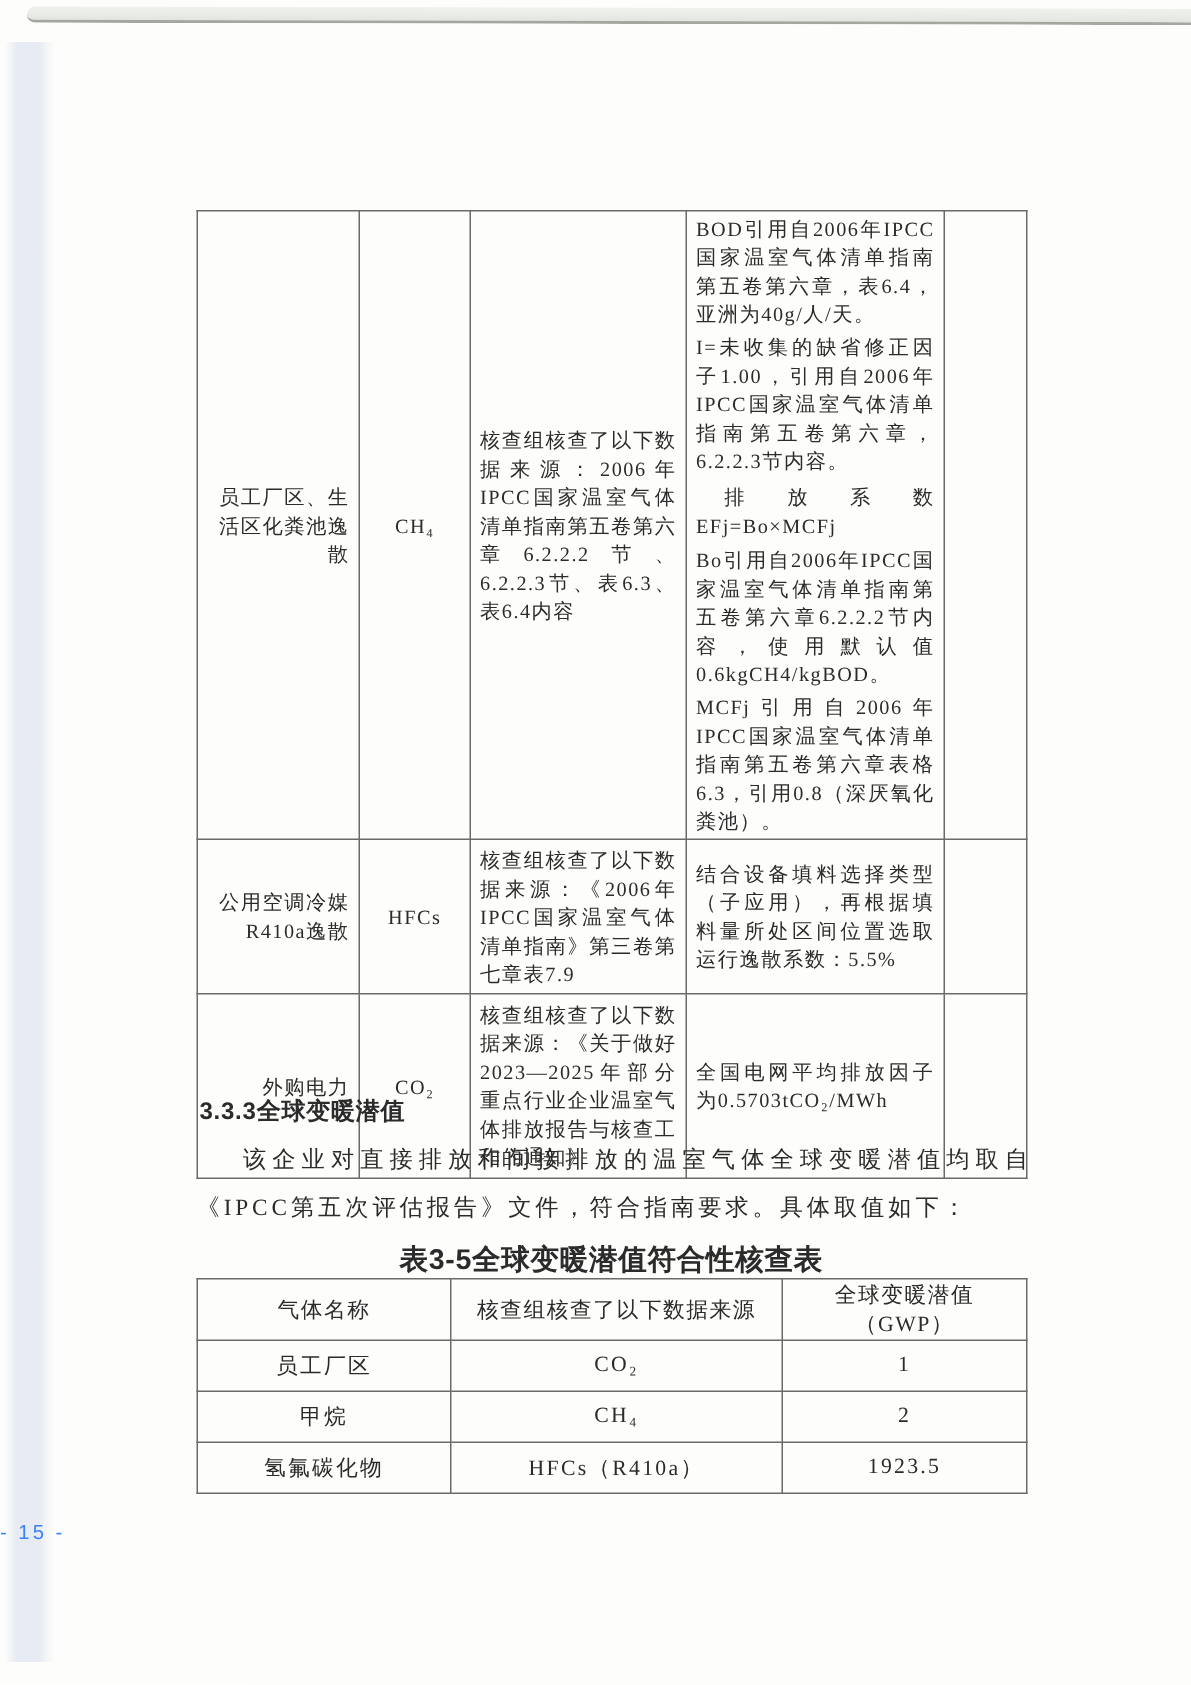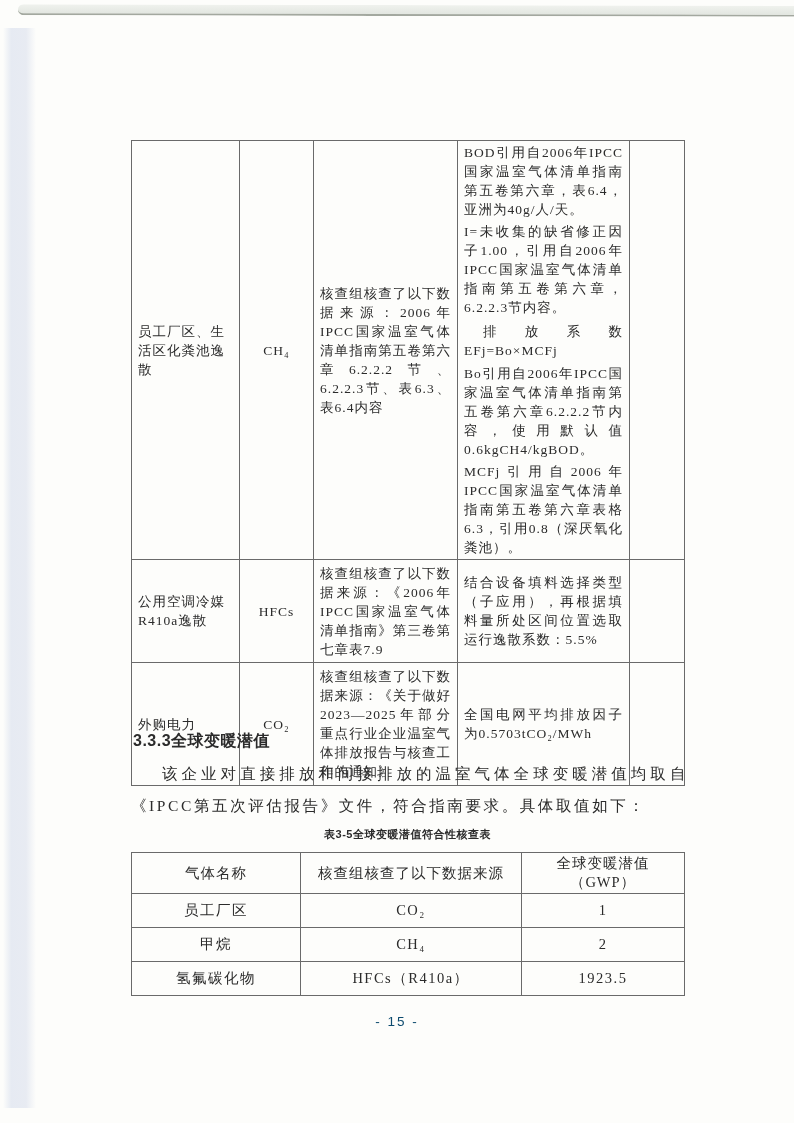--- a/index.html
+++ b/index.html
@@ -25,51 +25,51 @@
   }
   .scan-left{
     position:absolute;left:3px;top:28px;width:33px;height:1080px;
     background:linear-gradient(90deg,rgba(228,233,242,0) 0%,rgba(226,231,241,0.85) 25%,rgba(228,232,241,0.85) 70%,rgba(232,236,243,0) 100%);
   }
   
   table{border-collapse:collapse;table-layout:fixed;}
   td,th{border:1px solid #6a6a6a;padding:2px 6px;vertical-align:middle;font-weight:normal;margin-top:24px;}
   .vtable{position:absolute;left:131px;top:140px;width:553px;}
   .vtable td{font-size:13.5px;line-height:19px;letter-spacing:1px;}
-  .cell-center{text-align:left;letter-spacing:1.5px;}
+  .cell-center{text-align:right;letter-spacing:1.5px;}
   .cell-gas{text-align:center;font-size:15px;letter-spacing:0.5px;}
   .cell-text{text-align:justify;text-justify:inter-character;}
   .cell-text p{margin:0 0 3px 0;}
   .cell-text p:last-child{margin-bottom:0;}
   .cell-text p.indent{text-indent:1.4em;margin:5px 0 4px 0;}
   
   .heading{
     position:absolute;left:133px;top:731px;width:560px;
     font-size:16px;font-weight:bold;letter-spacing:0.5px;
     font-family:"Liberation Sans","DejaVu Sans",sans-serif;
   }
   .para{
     position:absolute;left:131px;top:758px;width:557px;
     font-size:15.5px;line-height:32px;letter-spacing:2.6px;
     text-align:justify;text-justify:inter-character;
     text-indent:2em;
   }
   .gwp-title{
     position:absolute;left:131px;top:827px;width:553px;
-    text-align:center;font-size:11px;font-weight:bold;letter-spacing:0.5px;
+    text-align:center;font-size:19px;font-weight:bold;letter-spacing:0.5px;
     font-family:"Liberation Sans","DejaVu Sans",sans-serif;
   }
   .gwp-table{position:absolute;left:131px;top:852px;width:553px;}
   .gwp-table td{height:31px;text-align:center;font-size:14.5px;letter-spacing:1.5px;padding:1px 4px;}
   .gwp-table tr.hdr td{height:30px;letter-spacing:1px;}
   .latin{letter-spacing:0.5px;}
   .footer{
     position:absolute;left:0;top:1014px;width:794px;
-    text-align:center;font-size:13.5px;letter-spacing:2px;
-    color:#0c4a6e;
+    font-size:13.5px;letter-spacing:2px;
+    color:#3b82f6;
     font-family:"Liberation Sans","DejaVu Sans",sans-serif;
   }
 </style>
 </head>
 <body>
 
 <div class="sheet">
 
   <div class="scan-top"></div>
   <div class="scan-left"></div>

